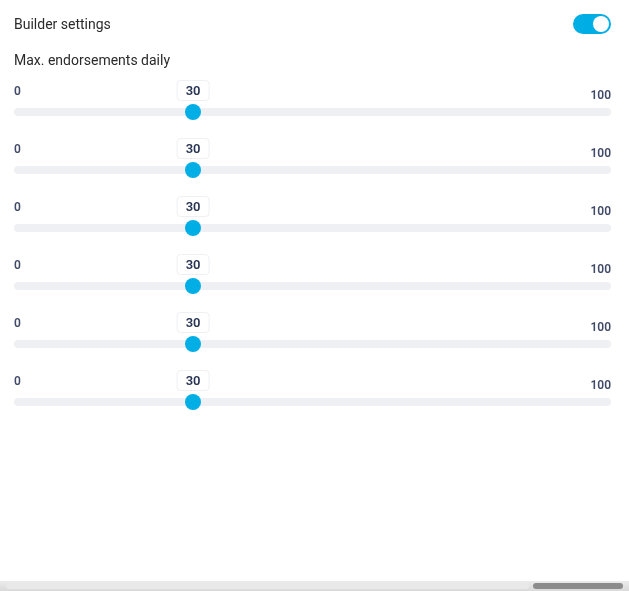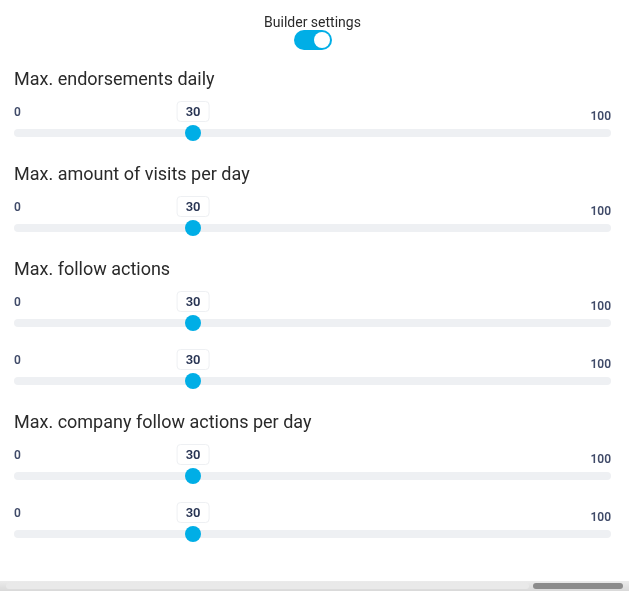--- a/index.html
+++ b/index.html
@@ -12,21 +12,20 @@
       position: relative;
     }
     .container {
       padding: 14px 18px 0 14px;
     }
     .header-row {
       display: flex;
       justify-content: space-between;
       align-items: center;
       margin-bottom: 18px;
-      flex-direction: column;
     }
     .header-title {
       font-size: 14px;
       color: #2a2a2a;
       font-weight: 400;
     }
     .toggle {
       width: 38px;
       height: 20px;
       background: #00aee6;
@@ -41,21 +40,21 @@
       top: 2px;
       width: 16px;
       height: 16px;
       background: #fff;
       border-radius: 50%;
     }
     .slider-block {
       margin-bottom: 26px;
     }
     .slider-label {
-      font-size: 18px;
+      font-size: 14px;
       color: #2a2a2a;
       margin-bottom: 16px;
       margin-top: 8px;
     }
     .slider-scale {
       position: relative;
       height: 18px;
       margin-bottom: 6px;
     }
     .scale-min, .scale-max, .scale-value {
@@ -134,56 +133,53 @@
       <span class="scale-min">0</span>
       <span class="scale-value" style="left: 30%;">30</span>
       <span class="scale-max">100</span>
     </div>
     <div class="slider-track">
       <div class="slider-thumb" style="left: 30%;"></div>
     </div>
   </div>
 
   <div class="slider-block">
-    <div class="slider-label">Max. amount of visits per day</div>
-    <div class="slider-scale">
-      <span class="scale-min">0</span>
-      <span class="scale-value" style="left: 30%;">30</span>
-      <span class="scale-max">100</span>
-    </div>
-    <div class="slider-track">
-      <div class="slider-thumb" style="left: 30%;"></div>
-    </div>
-  </div>
-
-  <div class="slider-block">
-    <div class="slider-label">Max. follow actions</div>
-    <div class="slider-scale">
-      <span class="scale-min">0</span>
-      <span class="scale-value" style="left: 30%;">30</span>
-      <span class="scale-max">100</span>
-    </div>
-    <div class="slider-track">
-      <div class="slider-thumb" style="left: 30%;"></div>
-    </div>
-  </div>
-
-  <div class="slider-block">
-    <div class="slider-scale">
-      <span class="scale-min">0</span>
-      <span class="scale-value" style="left: 30%;">30</span>
-      <span class="scale-max">100</span>
-    </div>
-    <div class="slider-track">
-      <div class="slider-thumb" style="left: 30%;"></div>
-    </div>
-  </div>
-
-  <div class="slider-block">
-    <div class="slider-label">Max. company follow actions per day</div>
+    <div class="slider-scale">
+      <span class="scale-min">0</span>
+      <span class="scale-value" style="left: 30%;">30</span>
+      <span class="scale-max">100</span>
+    </div>
+    <div class="slider-track">
+      <div class="slider-thumb" style="left: 30%;"></div>
+    </div>
+  </div>
+
+  <div class="slider-block">
+    <div class="slider-scale">
+      <span class="scale-min">0</span>
+      <span class="scale-value" style="left: 30%;">30</span>
+      <span class="scale-max">100</span>
+    </div>
+    <div class="slider-track">
+      <div class="slider-thumb" style="left: 30%;"></div>
+    </div>
+  </div>
+
+  <div class="slider-block">
+    <div class="slider-scale">
+      <span class="scale-min">0</span>
+      <span class="scale-value" style="left: 30%;">30</span>
+      <span class="scale-max">100</span>
+    </div>
+    <div class="slider-track">
+      <div class="slider-thumb" style="left: 30%;"></div>
+    </div>
+  </div>
+
+  <div class="slider-block">
     <div class="slider-scale">
       <span class="scale-min">0</span>
       <span class="scale-value" style="left: 30%;">30</span>
       <span class="scale-max">100</span>
     </div>
     <div class="slider-track">
       <div class="slider-thumb" style="left: 30%;"></div>
     </div>
   </div>
 

